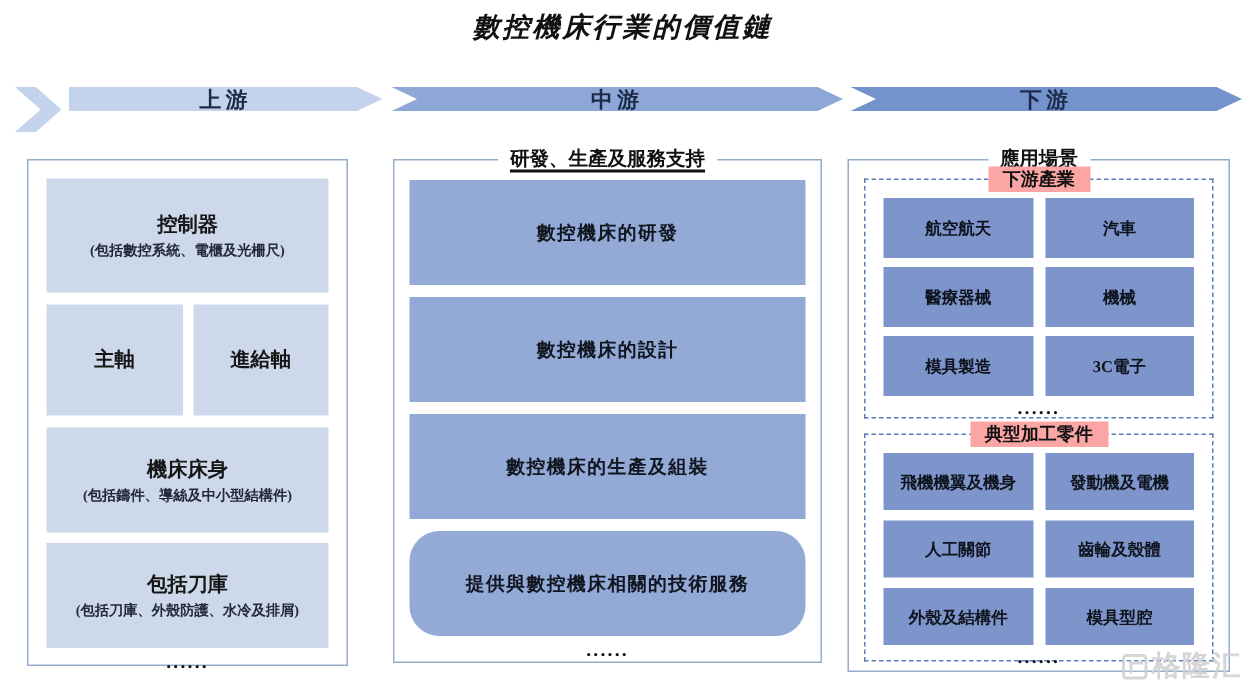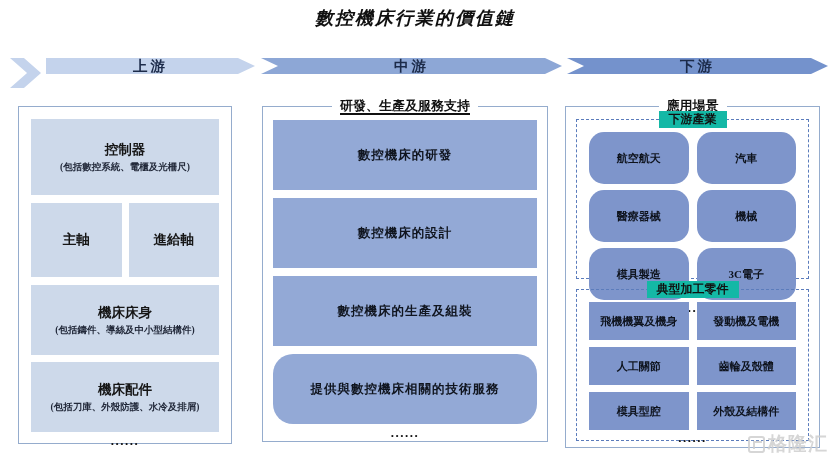--- a/index.html
+++ b/index.html
@@ -70,32 +70,32 @@
   .mbox.lastbox{margin-bottom:0;border-radius:20px;}
   
   .dgroup{
     position:relative;border:1.5px dashed var(--dashed-border,#5b7cbc);
     box-sizing:border-box;padding:12px 12px 0;
   }
   .dg1{margin-top:12px;height:160px;}
   .dg2{margin-top:10px;height:152px;}
   .dg-legend{
     position:absolute;top:-9px;left:50%;transform:translateX(-50%);
-    background:#14b8a6;padding:0 10px;white-space:nowrap;
+    background:#fca5a5;padding:0 10px;white-space:nowrap;
     font-size:12px;font-weight:bold;color:#111;
   }
   .dgrid{display:grid;grid-template-columns:1fr 1fr;column-gap:8px;}
   .dg1 .dgrid{row-gap:6px;}
   .dg2 .dgrid{row-gap:7px;}
   .dbox{
     background:var(--box-downstream,#7e95cb);
     display:flex;align-items:center;justify-content:center;text-align:center;
     font-size:11px;font-weight:bold;color:#0e131d;
   }
-  .dg1 .dbox{height:52px;border-radius:15px;}
+  .dg1 .dbox{height:40px;}
   .dg2 .dbox{height:38px;}
   
   .dots{
     text-align:center;font-weight:bold;font-size:13px;letter-spacing:1.5px;
     line-height:9px;height:12px;margin-top:3px;color:#101010;overflow:hidden;
   }
   .col-up .dots,.col-mid .dots{margin-top:4px;height:13px;}
   
   .watermark{
     position:absolute;right:2px;bottom:1px;display:flex;align-items:center;gap:3px;
@@ -140,21 +140,21 @@
     </div>
     <div class="ubox">
       <div class="t">進給軸</div>
     </div>
   </div>
   <div class="ubox u3">
     <div class="t">機床床身</div>
     <div class="s">(包括鑄件、導絲及中小型結構件)</div>
   </div>
   <div class="ubox u4">
-    <div class="t">機床配件</div>
+    <div class="t">包括刀庫</div>
     <div class="s">(包括刀庫、外殼防護、水冷及排屑)</div>
   </div>
   <div class="dots">......</div>
 </div>
 
 <div class="col col-mid">
   <div class="col-legend">研發、生產及服務支持</div>
   <div class="mbox">數控機床的研發</div>
   <div class="mbox">數控機床的設計</div>
   <div class="mbox">數控機床的生產及組裝</div>
@@ -178,22 +178,22 @@
     <div class="dots">......</div>
   </div>
 
   <div class="dgroup dg2">
     <div class="dg-legend">典型加工零件</div>
     <div class="dgrid">
       <div class="dbox">飛機機翼及機身</div>
       <div class="dbox">發動機及電機</div>
       <div class="dbox">人工關節</div>
       <div class="dbox">齒輪及殼體</div>
+      <div class="dbox">外殼及結構件</div>
       <div class="dbox">模具型腔</div>
-      <div class="dbox">外殼及結構件</div>
     </div>
     <div class="dots">......</div>
   </div>
 </div>
 
 <div class="watermark">
   <div class="wm-logo">
     <div class="wm-inner"></div>
   </div>
   <div class="wm-text">格隆汇</div>

